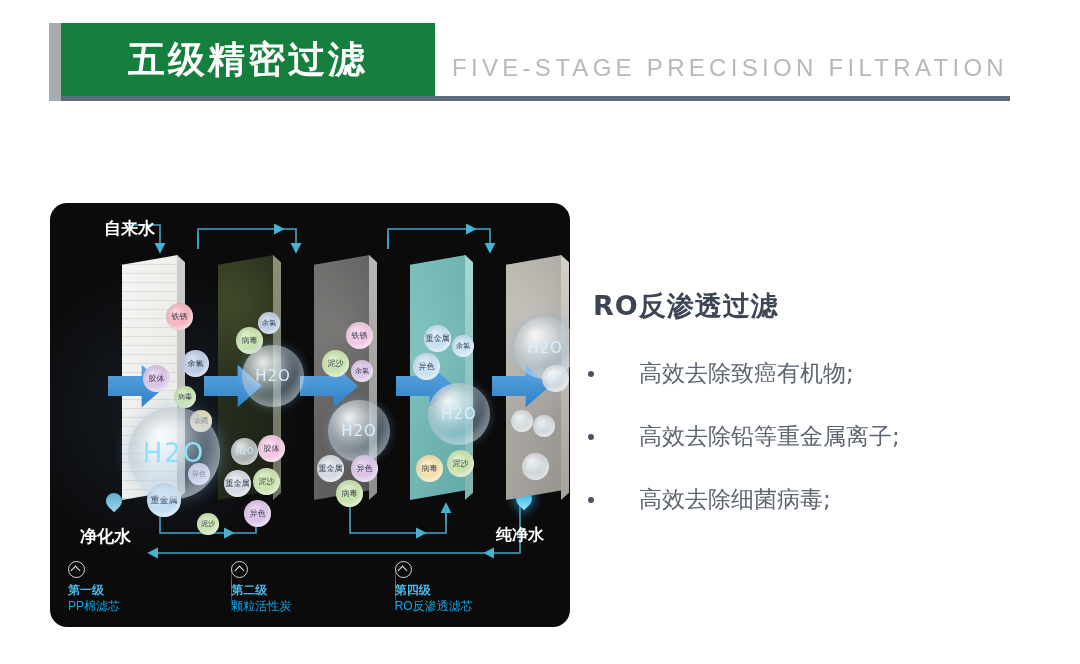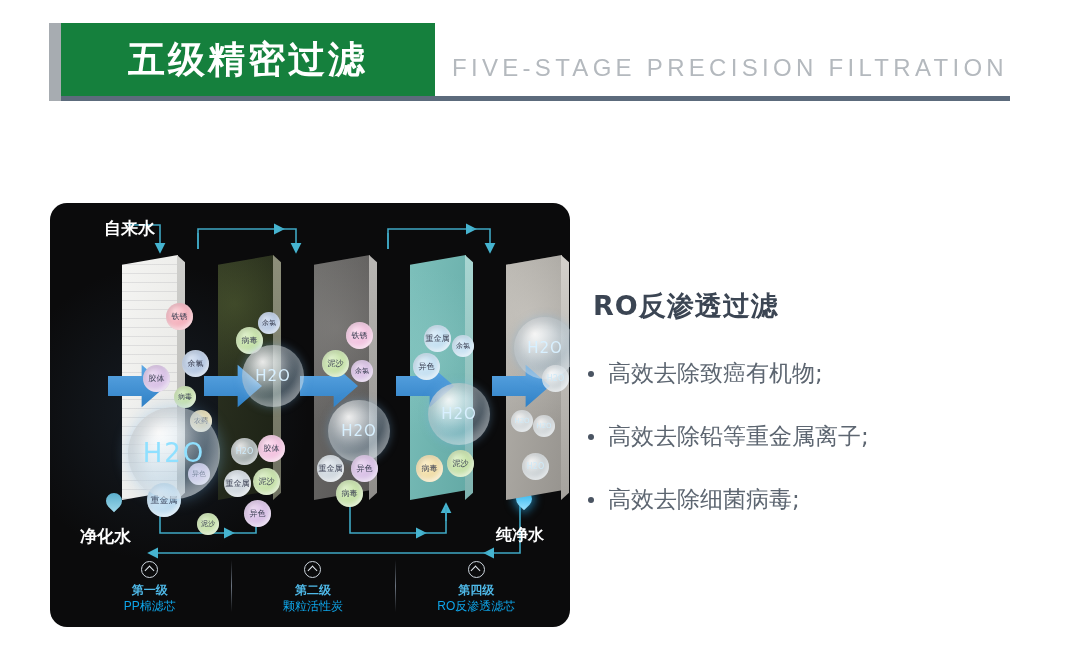--- a/index.html
+++ b/index.html
@@ -112,39 +112,39 @@
   .bub.h2obig{width:92px;height:92px;font-size:26px;letter-spacing:2px;
     background:radial-gradient(circle at 33% 27%,rgba(255,255,255,.95),rgba(160,200,230,.40) 55%,rgba(70,120,165,.30));
     color:#8fe0ff;
     box-shadow:inset -6px -9px 18px rgba(255,255,255,.5),inset 6px 9px 18px rgba(0,0,0,.14),0 0 16px rgba(120,180,230,.4);}
 
   
   #connectors{position:absolute;left:0;top:0;width:520px;height:424px;pointer-events:none;}
 
   
   #stages{position:absolute;left:18px;top:355px;width:490px;height:60px;display:flex;}
-  .stage{flex:1;position:relative;display:flex;flex-direction:column;align-items:center;
+  .stage{flex:1;position:relative;display:flex;flex-direction:column;
     justify-content:flex-start;padding-top:3px;}
   .stage + .stage::before{content:"";position:absolute;left:0;top:2px;width:1px;height:52px;
     background:linear-gradient(180deg,rgba(120,130,145,0),rgba(140,152,168,.75),rgba(120,130,145,0));}
   .stage .chev{width:15px;height:15px;border:1.4px solid #ced6de;border-radius:50%;
     position:relative;margin-bottom:5px;}
   .stage .chev::after{content:"";position:absolute;left:3.4px;top:5px;width:6px;height:6px;
     border-left:1.6px solid #e4eaf0;border-top:1.6px solid #e4eaf0;transform:rotate(45deg);}
   .stage .sn{color:#4fb9e8;font-size:12px;font-weight:bold;line-height:15px;
     font-family:"DejaVu Sans","Liberation Sans",sans-serif;white-space:nowrap;}
   .stage .sd{color:#0ea5e9;font-size:12px;line-height:16px;
     font-family:Liberation Sans, sans-serif;white-space:nowrap;}
 
   
   #content{position:absolute;left:588px;top:288px;width:420px;}
   #ro-title{color:#3b4553;font-size:27px;font-weight:bold;letter-spacing:1px;
     font-family:"DejaVu Sans","Liberation Sans",sans-serif;margin-left:5px;}
   .bullets{margin-top:34px;}
-  .bullet{display:flex;align-items:flex-start;margin-bottom:33px;}
+  .bullet{display:flex;align-items:flex-start;margin-bottom:33px;gap:31px;}
   .bullet .dot{width:6px;height:6px;border-radius:50%;background:#4a5462;
     margin-top:13px;margin-right:14px;flex:none;}
   .bullet .txt{color:#5d6671;font-size:23px;line-height:30px;
     font-family:"DejaVu Sans","Liberation Sans",sans-serif;}
 </style>
 </head>
 <body>
 
 <div id="header">
   <div class="hdr-rule-left"></div>

